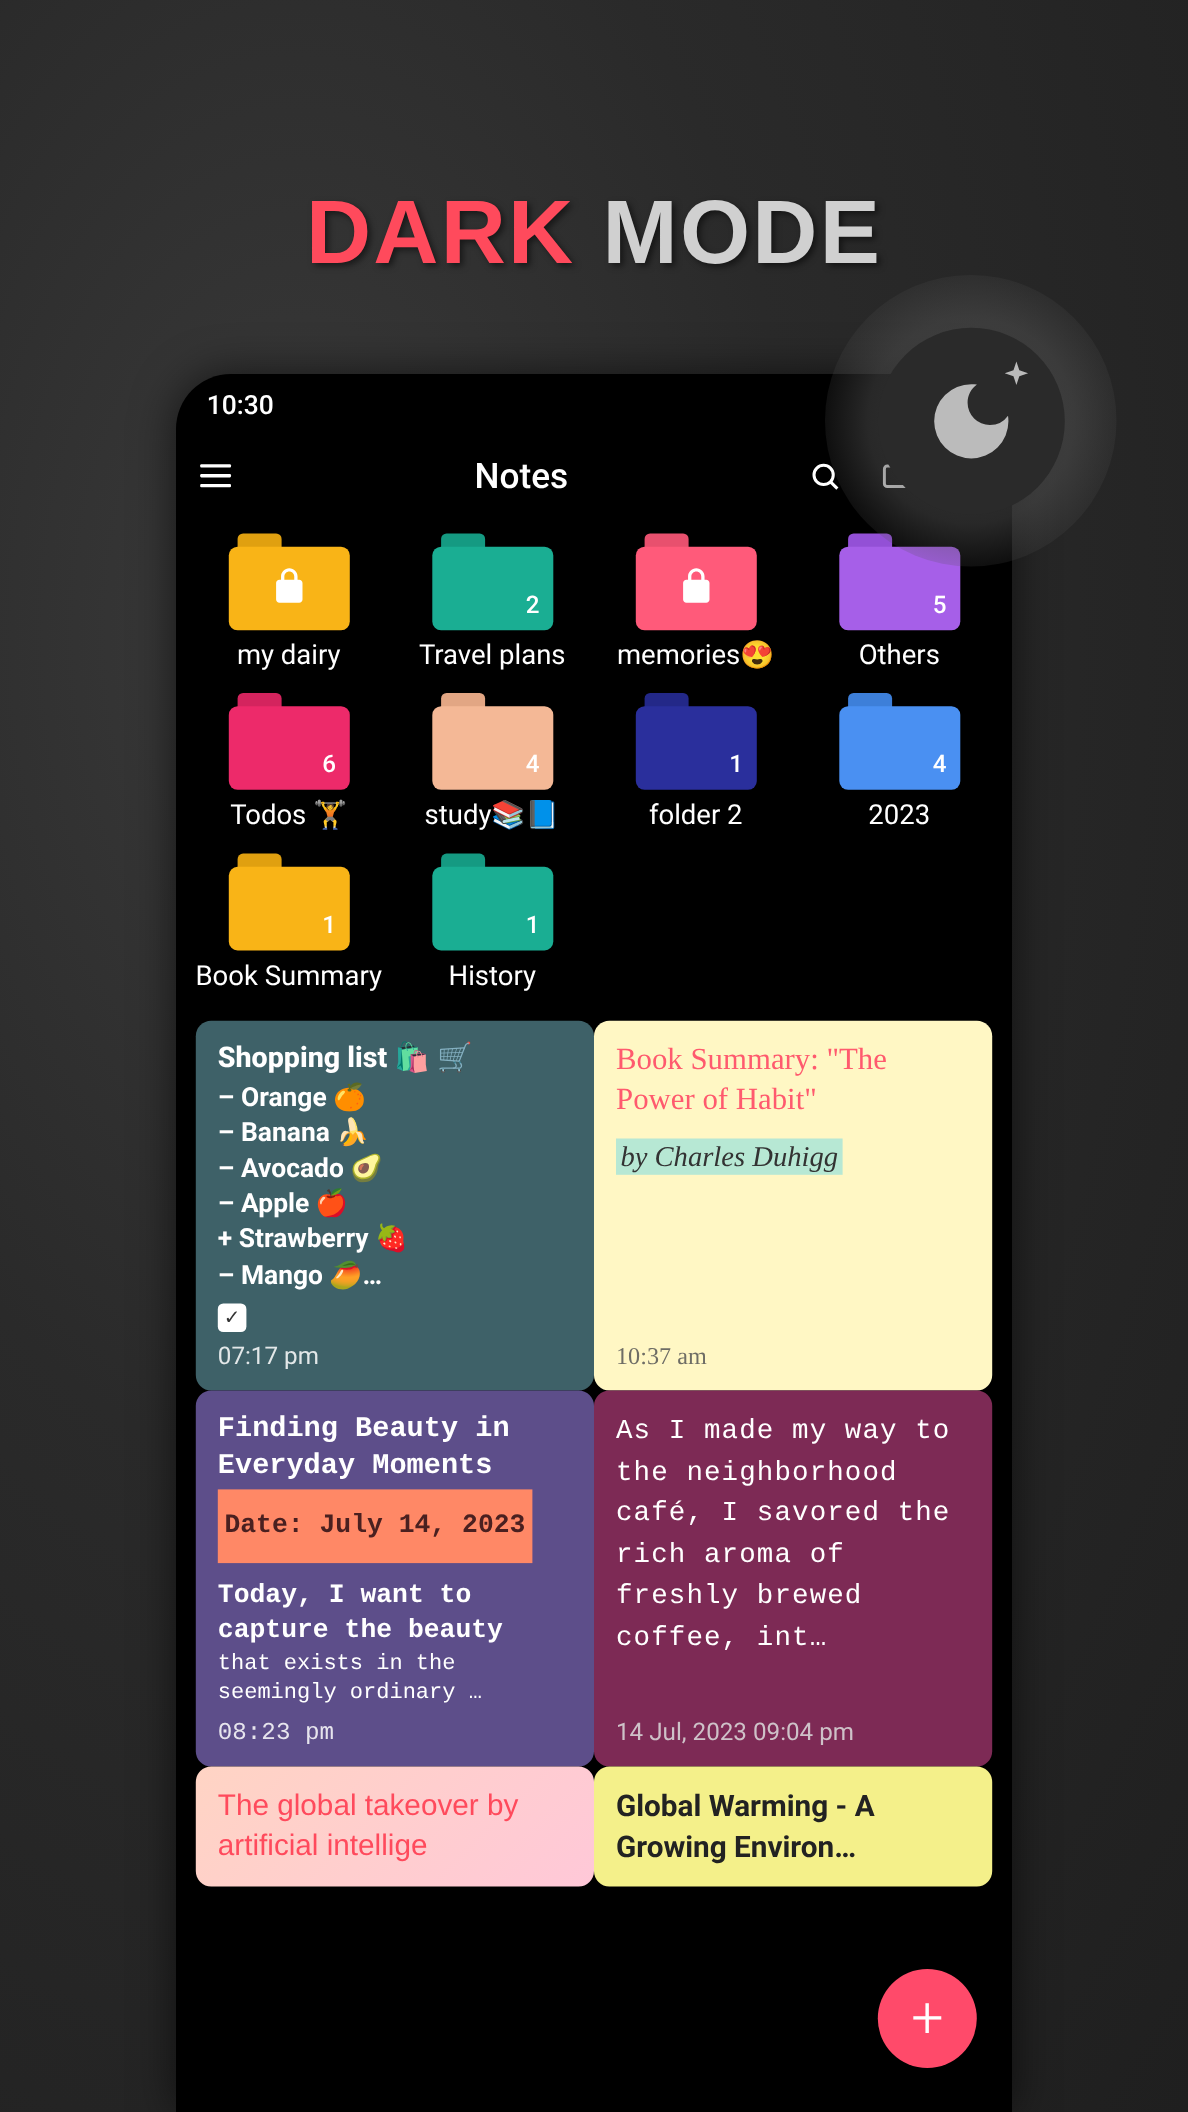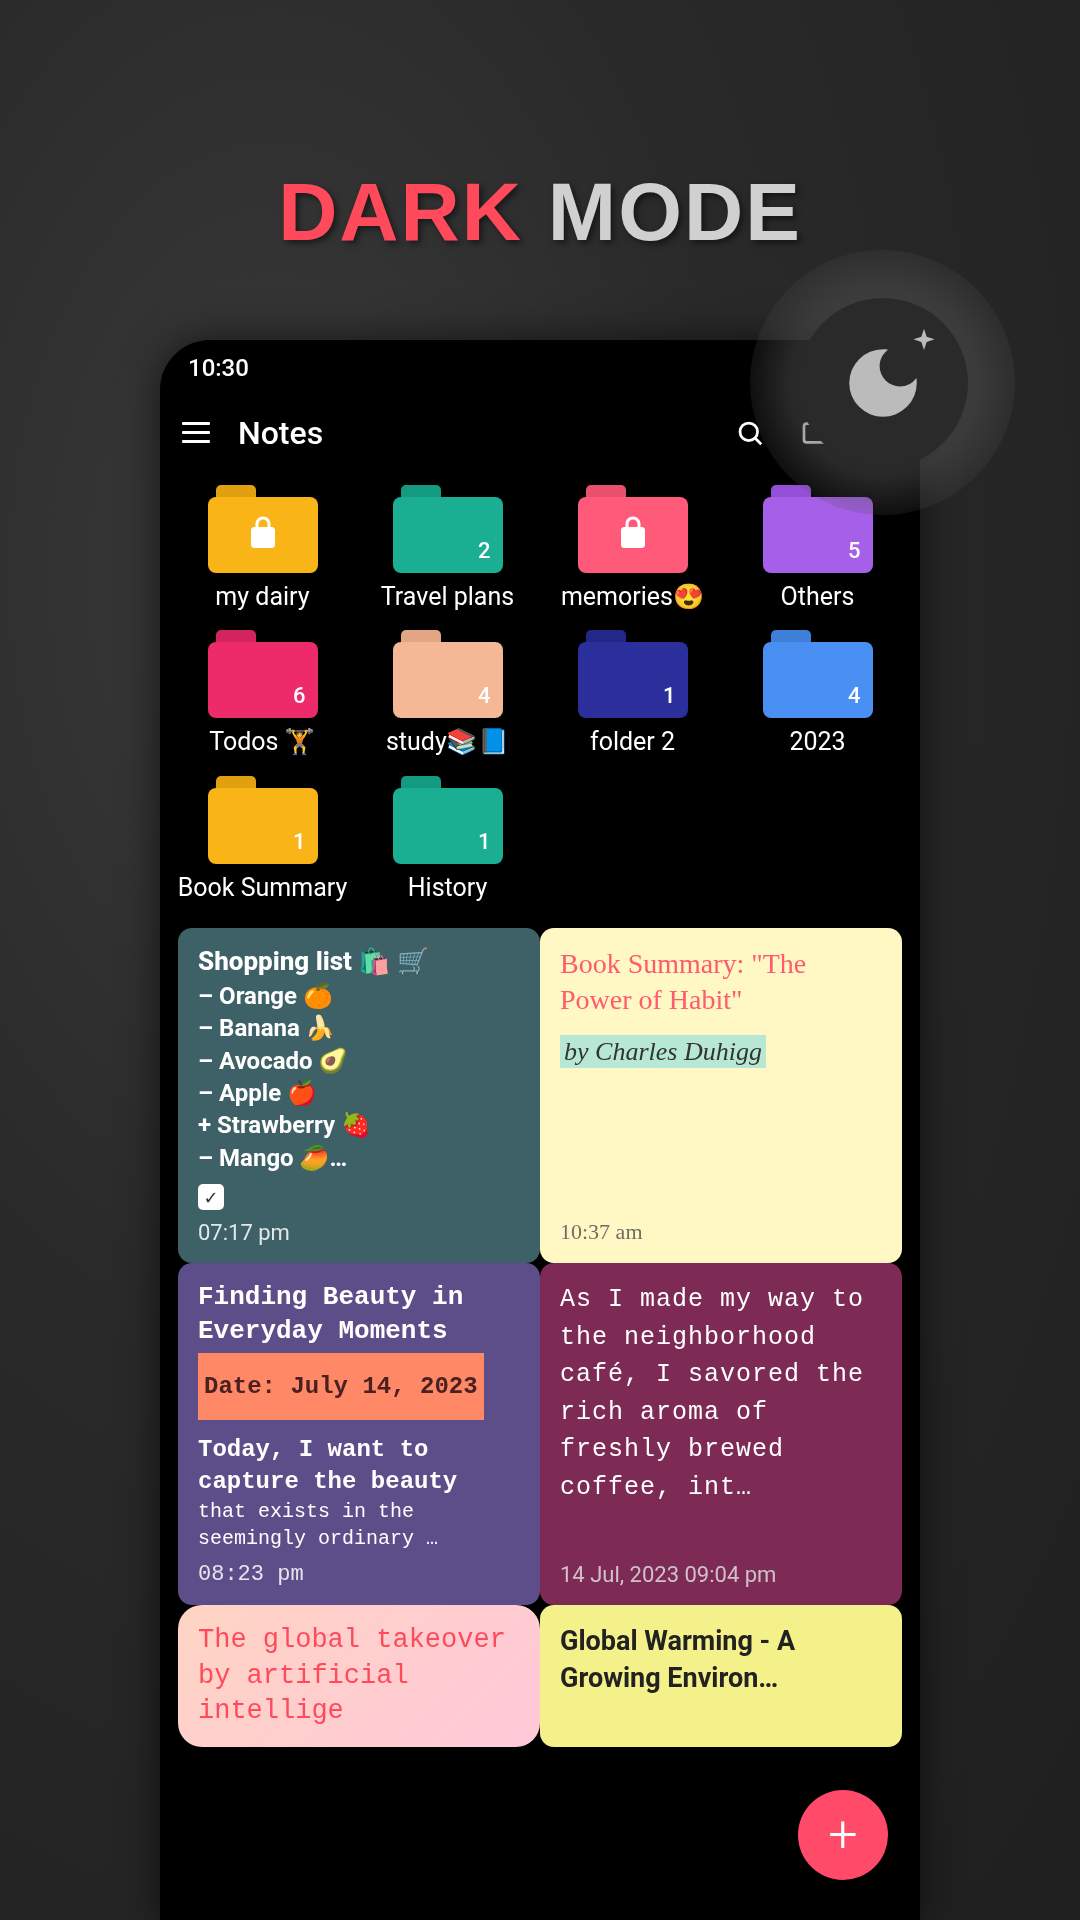--- a/index.html
+++ b/index.html
@@ -76,21 +76,21 @@
     .app-bar {
       height: 75px;
       display: flex;
       align-items: center;
       padding: 0 12px;
       color: #fff;
     }
     .hamburger { width: 48px; height: 48px; display: flex; align-items: center; justify-content: center; }
     .hamburger-lines { width: 28px; display: flex; flex-direction: column; gap: 6px; }
     .hamburger-lines span { height: 3px; background: #fff; border-radius: 1px; }
-    .app-title { font-size: 32px; font-weight: 500; margin-left: 18px; flex: 1; }
+    .app-title { font-size: 32px; font-weight: 500; margin-left: 18px; flex: 1; text-align: center; }
     .icon-btn { width: 52px; height: 52px; display: flex; align-items: center; justify-content: center; margin-left: 14px; }
     
     .folders {
       display: grid;
       grid-template-columns: repeat(4, 1fr);
       gap: 18px 0;
       padding: 15px 10px 25px 10px;
     }
     .folder {
       display: flex;
@@ -161,21 +161,21 @@
     .card-beauty { background: #5d4e8a; color: #fff; font-family: 'Courier New', monospace; }
     .card-beauty .title { font-size: 26px; font-weight: 700; line-height: 1.3; }
     .card-beauty .date { background: #ff8866; color: #4a2020; font-size: 24px; font-weight: 700; padding: 20px 6px; display: inline-block; margin: 4px 0 14px 0; }
     .card-beauty .body1 { font-size: 24px; font-weight: 700; line-height: 1.35; }
     .card-beauty .body2 { font-size: 20px; line-height: 1.35; }
     
     .card-cafe { background: #7d2a55; color: #fff; font-family: 'Courier New', monospace; }
     .card-cafe .body { font-size: 25px; line-height: 1.5; letter-spacing: 1px; }
     .card-cafe .note-time { color: #ddd; font-family: Roboto, sans-serif; }
     
-    .card-ai { background: linear-gradient(135deg, #ffd4c4, #ffc8d8); color: #333; font-family: Liberation Mono, monospace; border-radius: 24px; }
+    .card-ai { background: linear-gradient(135deg, #ffd4c4, #ffc8d8); color: #333; font-family: Liberation Sans, sans-serif; }
     .card-ai .title { color: #ff4a5c; font-size: 27px; line-height: 1.3; }
     
     .card-warming { background: #f4f08a; color: #222; }
     .card-warming .title { font-size: 27px; font-weight: 700; line-height: 1.35; }
     
     .fab {
       position: absolute;
       bottom: 40px;
       right: 32px;
       width: 90px;

